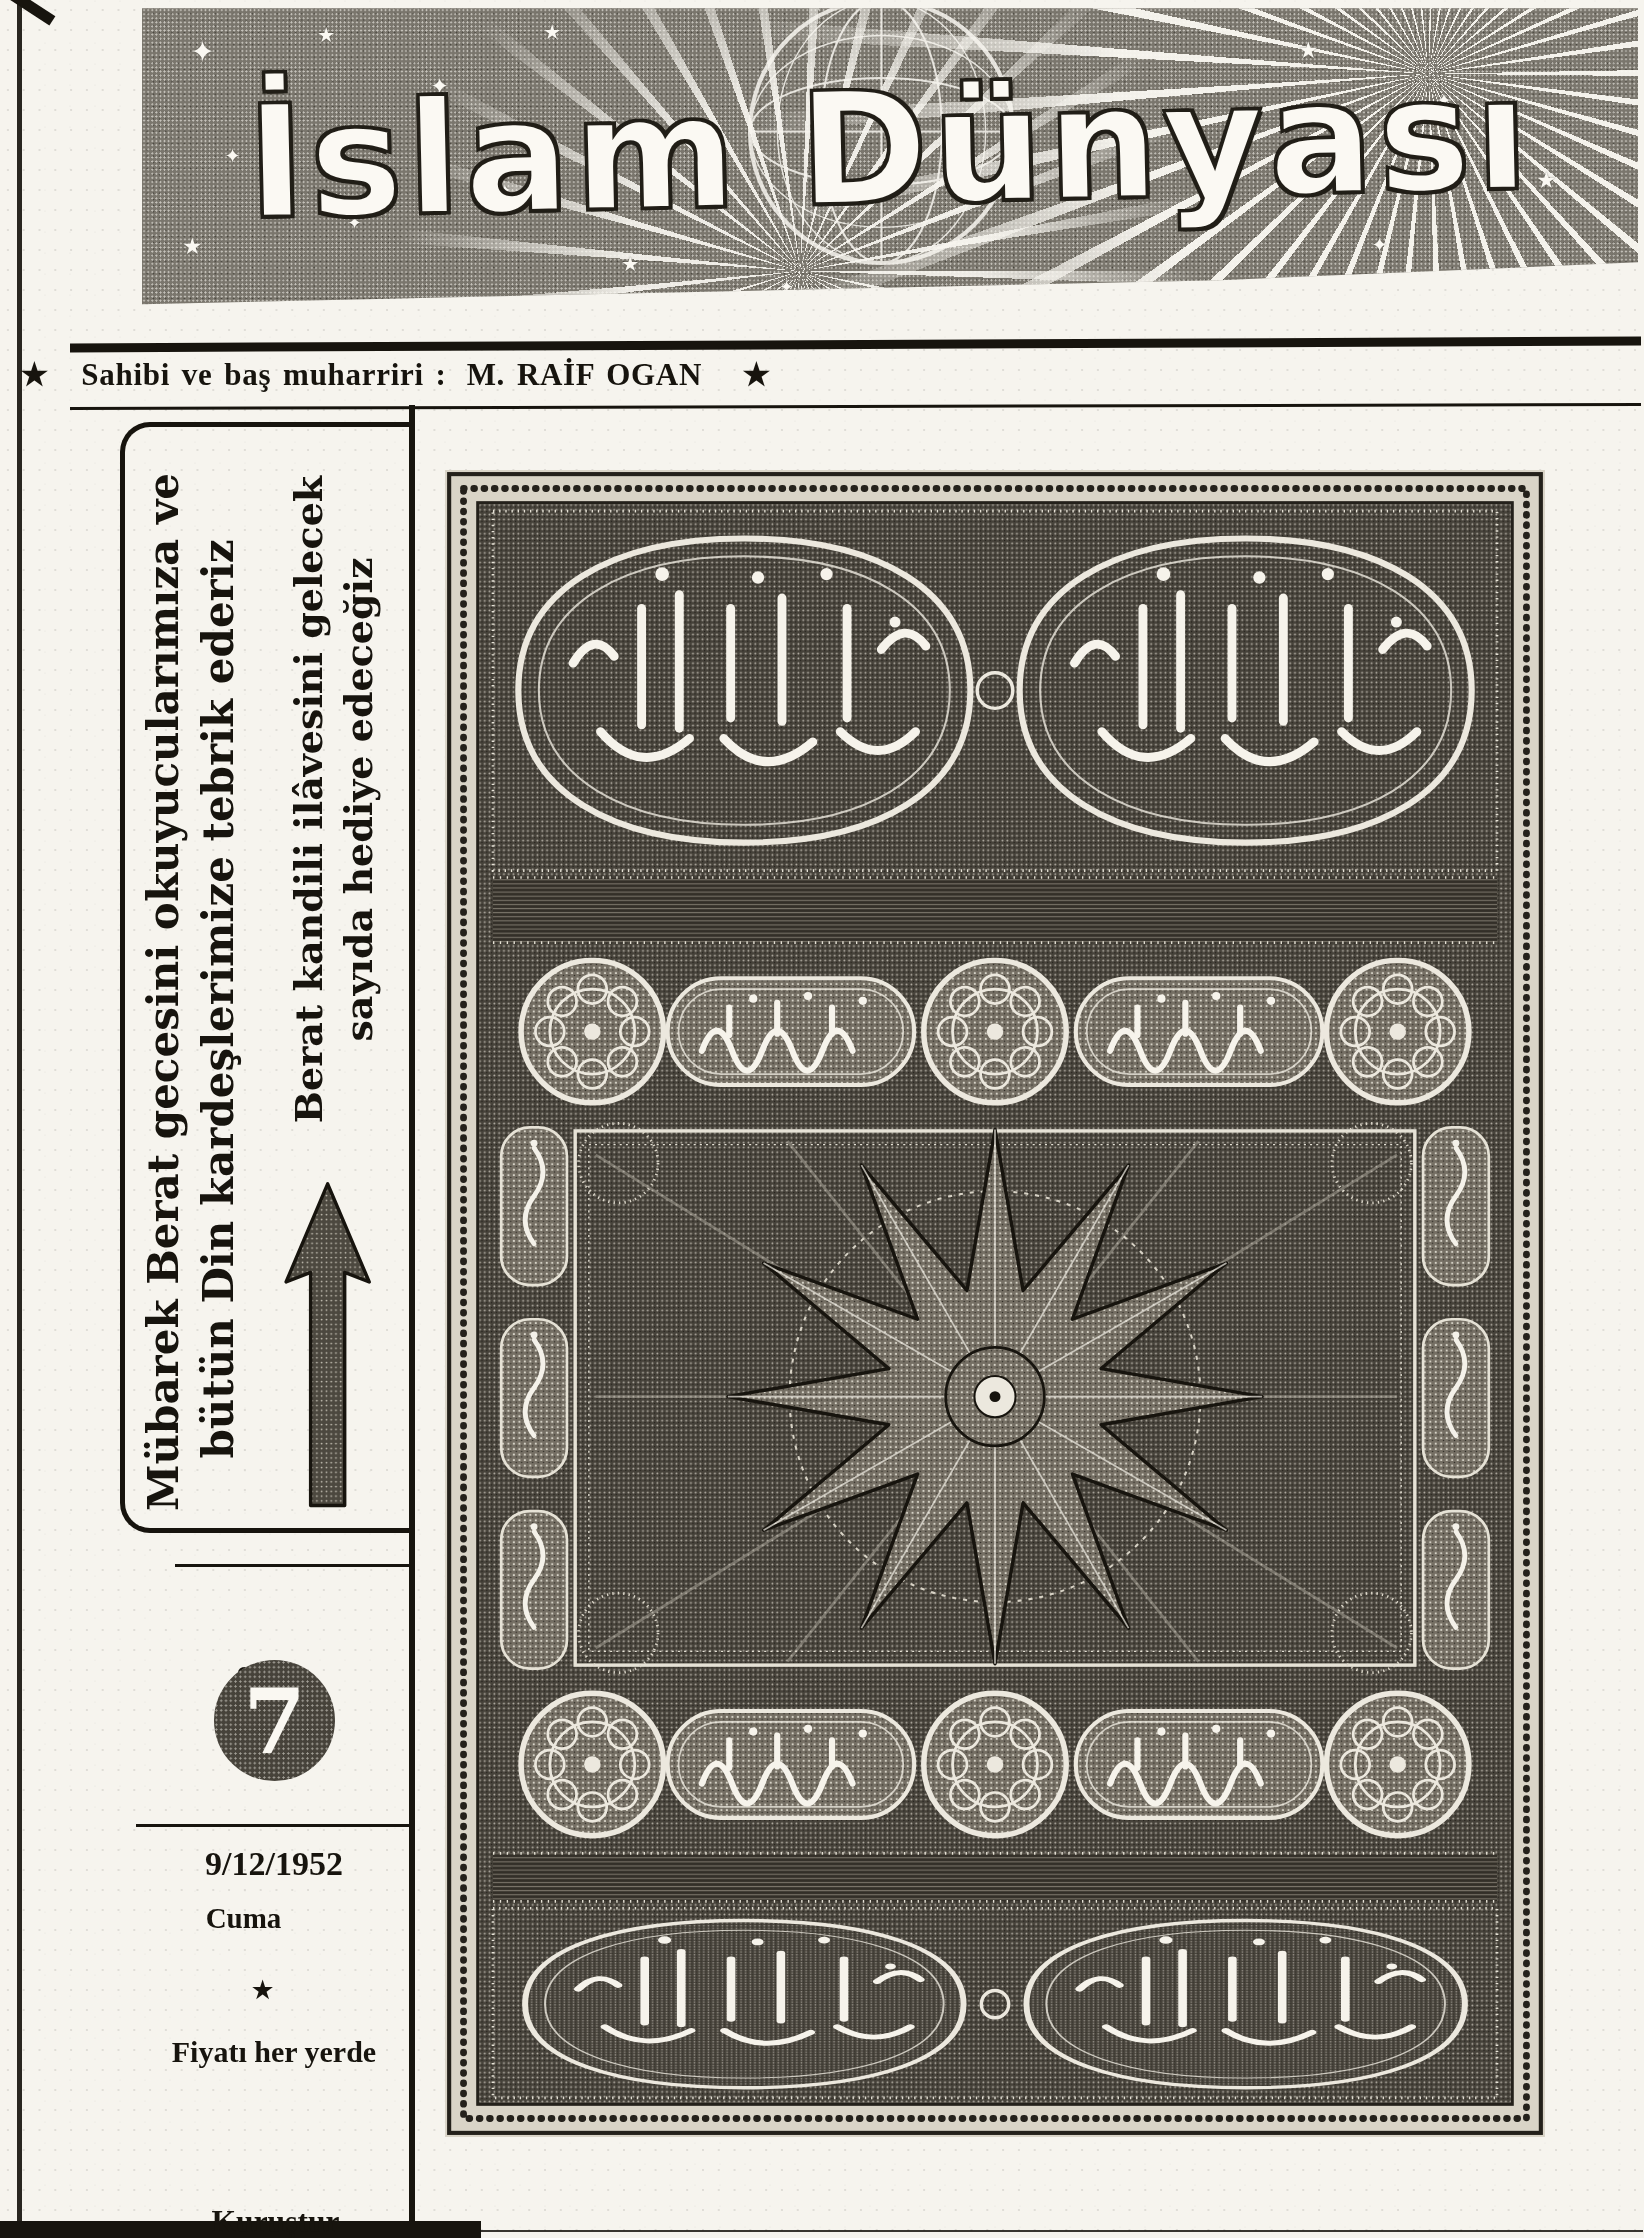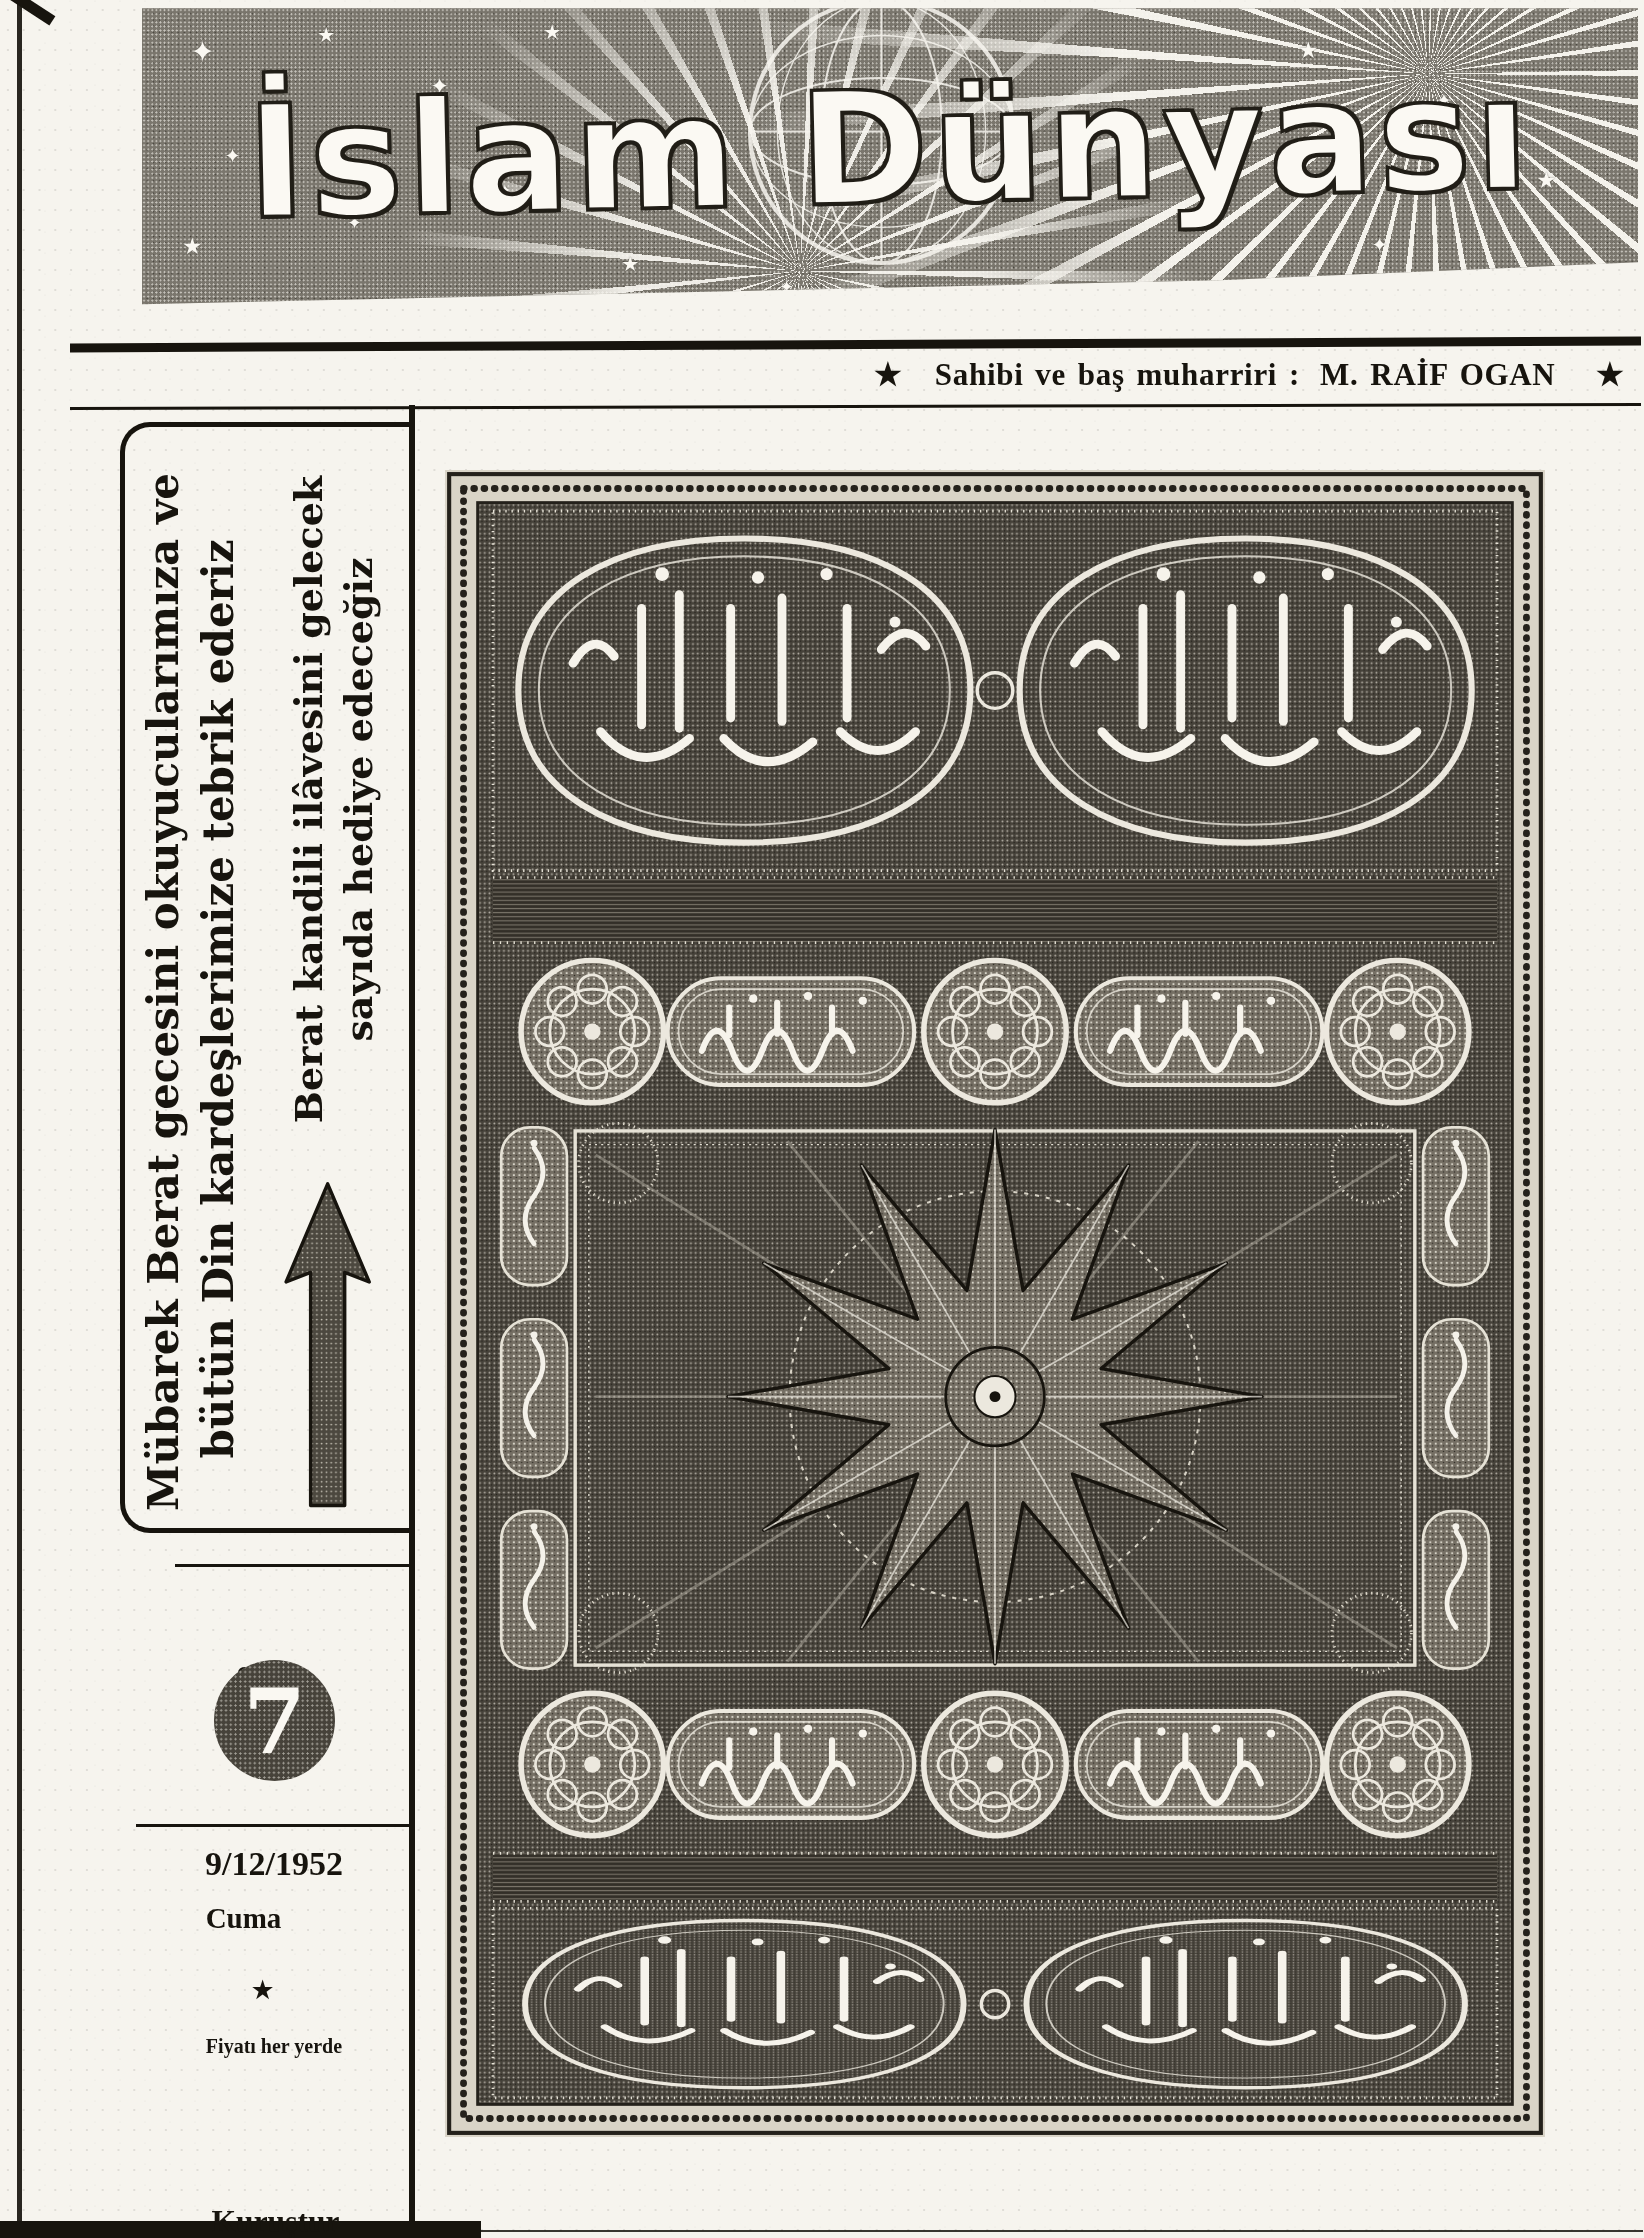--- a/index.html
+++ b/index.html
@@ -42,21 +42,21 @@
     left:0; right:0; top:63px; text-align:center;
     font-family:"DejaVu Sans","Liberation Sans",sans-serif;
     font-weight:bold; font-size:155px; line-height:1; letter-spacing:4.8px;
     color:#fbf9f3; -webkit-text-stroke:2.7px #211e17;
     text-shadow:2.7px 2.7px 0 #211e17,-2.1px -2.1px 0 #211e17,2.7px -2.1px 0 #211e17,-2.1px 2.7px 0 #211e17;
     transform:rotate(-1.3deg);
   }
   
   .rule{background:#17140e;}
   .subline{
-    left:0; right:0; top:356px; text-align:right;
+    left:0; right:0; top:356px; text-align:left;
     font-weight:bold; font-size:31px; letter-spacing:0.7px; word-spacing:3.4px;
   }
   .subline .gap{display:inline-block; margin:0 20.5px;}
   .vdivider{left:409px; top:405px; width:5.5px; height:1833px;}
   .side-box{
     left:120px; top:422px; width:294px; height:1111px;
     border:5.5px solid #17140e; border-right:none;
     border-radius:30px 0 0 30px; box-sizing:border-box;
   }
   .rotA{
@@ -76,21 +76,21 @@
     left:214px; top:1660px; width:121px; height:121px; border-radius:50%;
     background-color:#46423a;
     background-image:radial-gradient(rgba(240,237,229,.55) 0.9px, transparent 1.2px);
     background-size:4.8px 4.8px;
     display:flex; align-items:center; justify-content:center;
     color:#faf8f2; font-family:"DejaVu Serif",serif; font-weight:bold; font-size:90px;
   }
   .date{left:154px; top:1845px; width:240px; text-align:center; font-weight:bold; font-size:34px;}
   .day{left:158px; top:1902px; width:171px; text-align:center; font-weight:bold; font-size:29px;}
   .sb-star{left:218px; top:1974px; width:89px; text-align:center; font-size:27px;}
-  .price-label{left:137px; top:2035px; width:274px; text-align:center; font-weight:bold; font-size:20px; white-space:nowrap;}
+  .price-label{left:137px; top:2035px; width:274px; text-align:center; font-weight:bold; font-size:30px; white-space:nowrap;}
   .price-amount{left:188px; top:2070px; width:178px; text-align:center; font-family:"DejaVu Serif",serif; font-weight:bold; font-size:115px; line-height:1.1;}
   .price-unit{left:173px; top:2204px; width:205px; text-align:center; font-weight:bold; font-size:31.5px;}
   .caption{
     left:428px; top:2182px; width:1212px; text-align:center;
     font-weight:bold; font-size:30px; letter-spacing:0.3px;
   }
   .caption-rule{left:419px; top:2230px; width:1224px; height:2.1px; background:#17140e; opacity:.85;}
   .bottom-bar{left:0; top:2221px; width:481px; height:18px;}
   .left-edge{left:17px; top:0; width:4.8px; height:2239px; background:#17140e; opacity:.92;}
   .corner-mark{left:-23px; top:-6.8px; width:82px; height:11px; background:#17140e; transform:rotate(33deg);}

